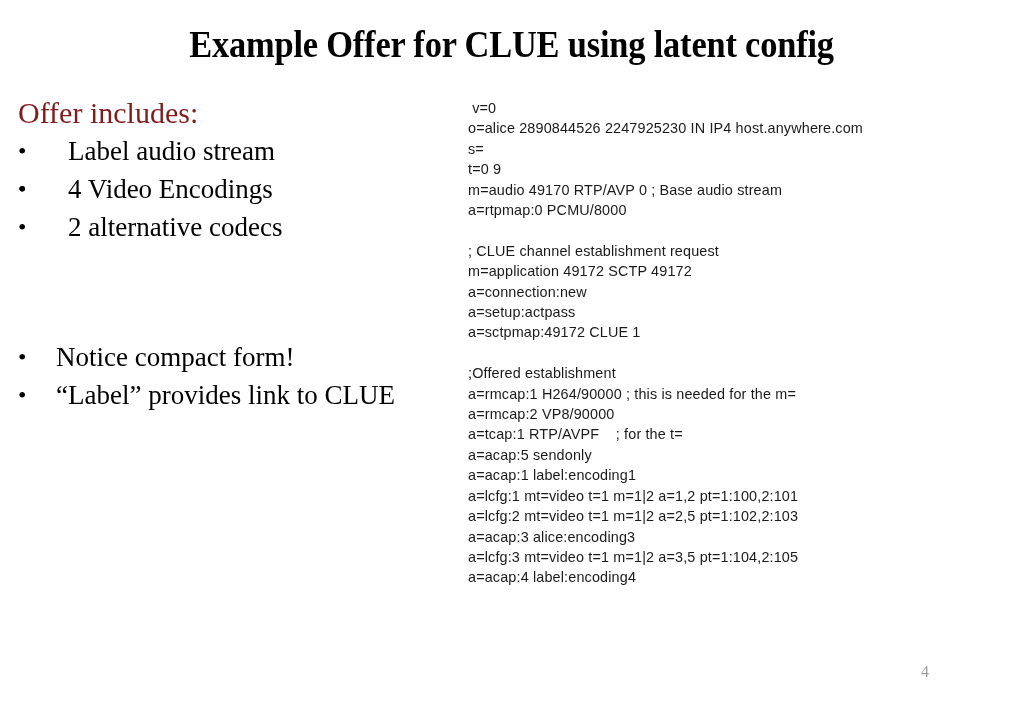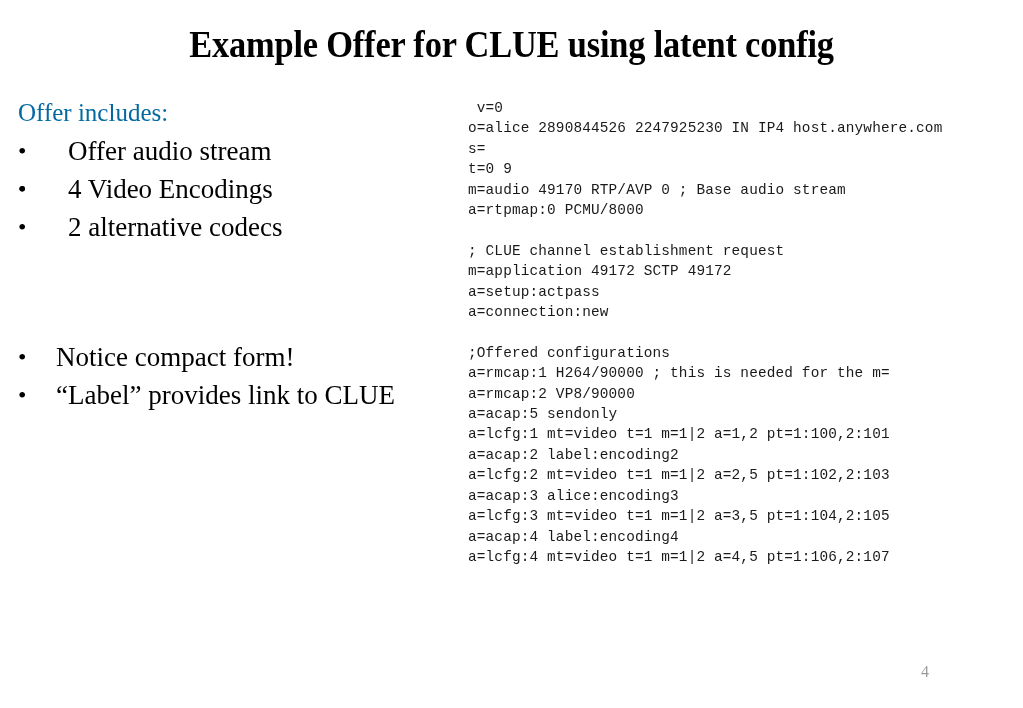--- a/index.html
+++ b/index.html
@@ -39,23 +39,23 @@
   }
 
   
   .left-col {
     position: absolute;
     left: 18px;
     top: 94px;
     width: 445px;
   }
   .lead-line {
-    font-size: 25px;
+    font-size: 30px;
     line-height: 38px;
-    color: #0369a1;
+    color: #7f1d1d;
     white-space: nowrap;
   }
   .bullet-group {
     list-style: none;
     margin: 0;
     padding: 0;
   }
   .bullet-group.group-a { margin-top: 0px; }
   .bullet-group.group-b { margin-top: 92px; }
 
@@ -79,21 +79,21 @@
   .group-b .bullet-row { padding-left: 38px; }
 
   
   .sdp-col {
     position: absolute;
     left: 468px;
     top: 98px;
     width: 545px;
   }
   .sdp-line {
-    font-family: Liberation Mono, monospace;
+    font-family: Liberation Sans, sans-serif;
     font-size: 14.4px;
     line-height: 20.4px;
     color: #1a1a1a;
     white-space: pre;
     letter-spacing: 0.15px;
     min-height: 20.4px;
   }
   .sdp-line.spacer { color: transparent; }
 
   
@@ -114,21 +114,21 @@
 
   <div class="slide-title">Example Offer for CLUE using latent config</div>
 
   <div class="left-col">
 
     <div class="lead-line">Offer includes:</div>
 
     <ul class="bullet-group group-a">
       <li class="bullet-row">
         <span class="bullet-mark">•</span>
-        <span>Offer audio stream</span>
+        <span>Label audio stream</span>
       </li>
       <li class="bullet-row">
         <span class="bullet-mark">•</span>
       </li>
       <li class="bullet-row">
         <span class="bullet-mark">•</span>
         <span>4 Video Encodings</span>
       </li>
       <li class="bullet-row">
         <span class="bullet-mark">•</span>
@@ -152,31 +152,32 @@
   <div class="sdp-col">
     <div class="sdp-line"> v=0</div>
     <div class="sdp-line">o=alice 2890844526 2247925230 IN IP4 host.anywhere.com</div>
     <div class="sdp-line">s=</div>
     <div class="sdp-line">t=0 9</div>
     <div class="sdp-line">m=audio 49170 RTP/AVP 0 ; Base audio stream</div>
     <div class="sdp-line">a=rtpmap:0 PCMU/8000</div>
     <div class="sdp-line spacer"></div>
     <div class="sdp-line">; CLUE channel establishment request</div>
     <div class="sdp-line">m=application 49172 SCTP 49172</div>
+    <div class="sdp-line">a=connection:new</div>
     <div class="sdp-line">a=setup:actpass</div>
-    <div class="sdp-line">a=connection:new</div>
+    <div class="sdp-line">a=sctpmap:49172 CLUE 1</div>
     <div class="sdp-line spacer"></div>
-    <div class="sdp-line">;Offered configurations</div>
+    <div class="sdp-line">;Offered establishment</div>
     <div class="sdp-line">a=rmcap:1 H264/90000 ; this is needed for the m=</div>
     <div class="sdp-line">a=rmcap:2 VP8/90000</div>
+    <div class="sdp-line">a=tcap:1 RTP/AVPF    ; for the t=</div>
     <div class="sdp-line">a=acap:5 sendonly</div>
+    <div class="sdp-line">a=acap:1 label:encoding1</div>
     <div class="sdp-line">a=lcfg:1 mt=video t=1 m=1|2 a=1,2 pt=1:100,2:101</div>
-    <div class="sdp-line">a=acap:2 label:encoding2</div>
     <div class="sdp-line">a=lcfg:2 mt=video t=1 m=1|2 a=2,5 pt=1:102,2:103</div>
     <div class="sdp-line">a=acap:3 alice:encoding3</div>
     <div class="sdp-line">a=lcfg:3 mt=video t=1 m=1|2 a=3,5 pt=1:104,2:105</div>
     <div class="sdp-line">a=acap:4 label:encoding4</div>
-    <div class="sdp-line">a=lcfg:4 mt=video t=1 m=1|2 a=4,5 pt=1:106,2:107</div>
   </div>
 
   <div class="page-number">4</div>
 
 </div>
 
 </body></html>

